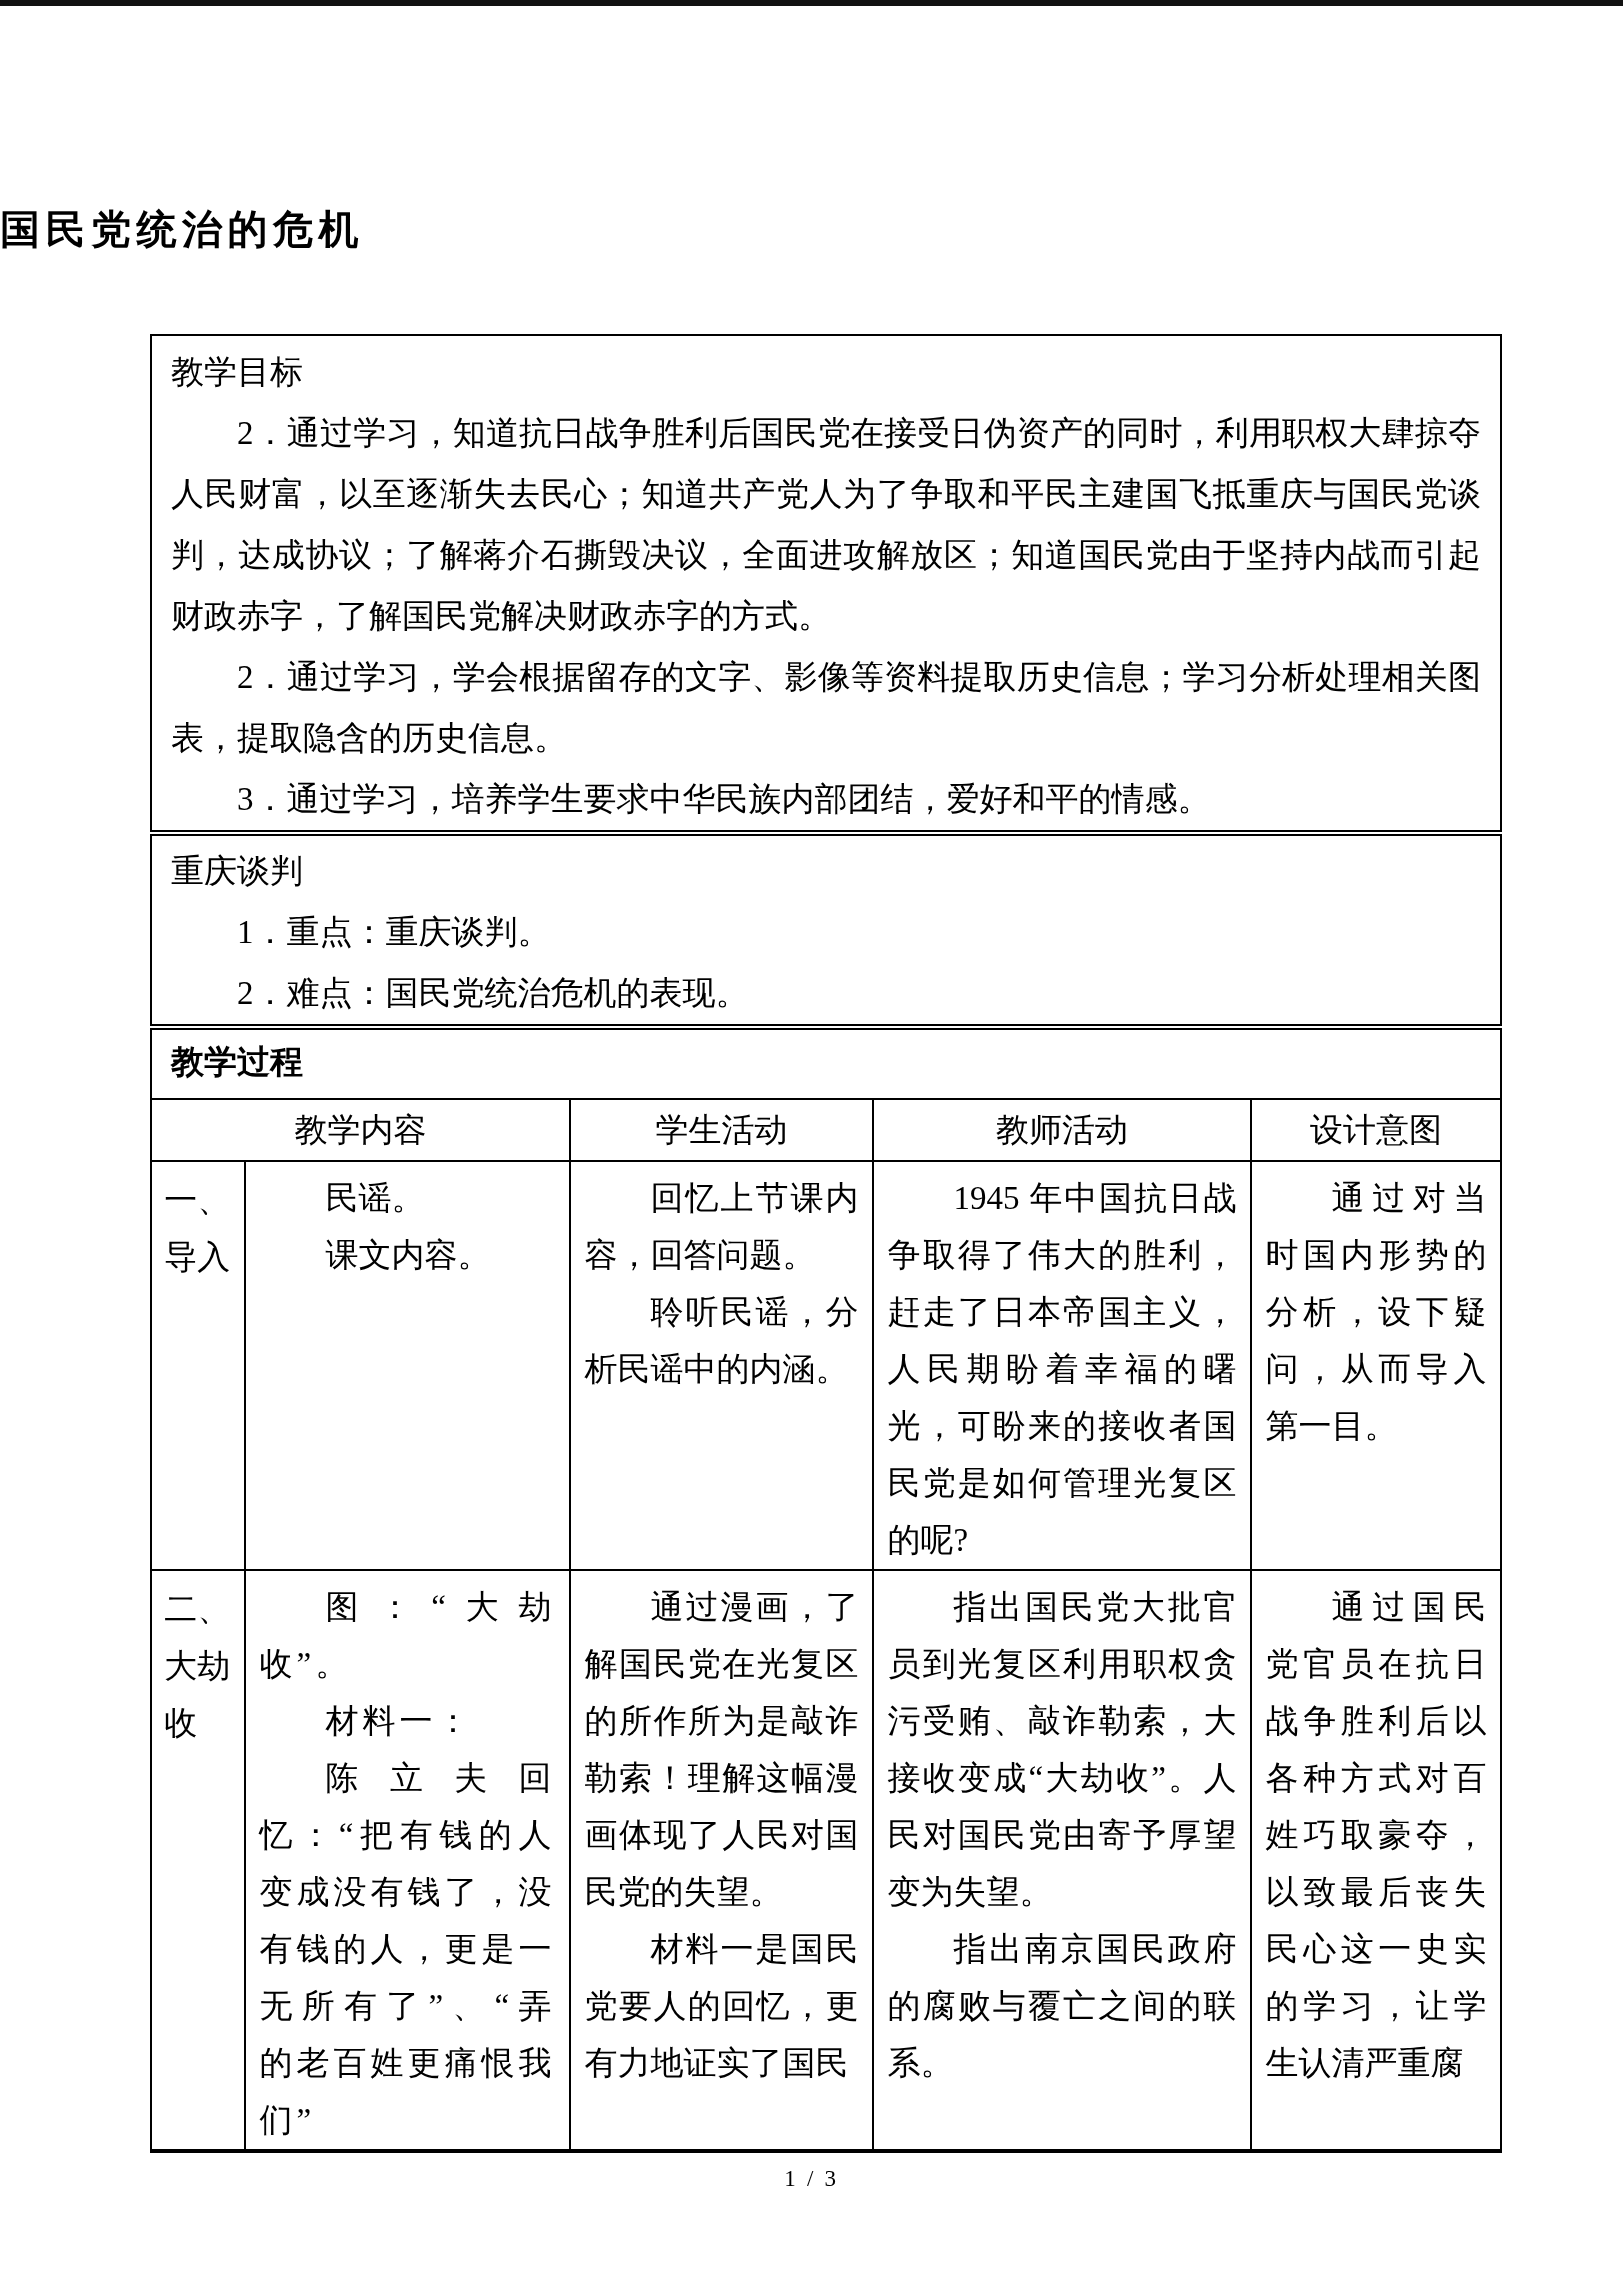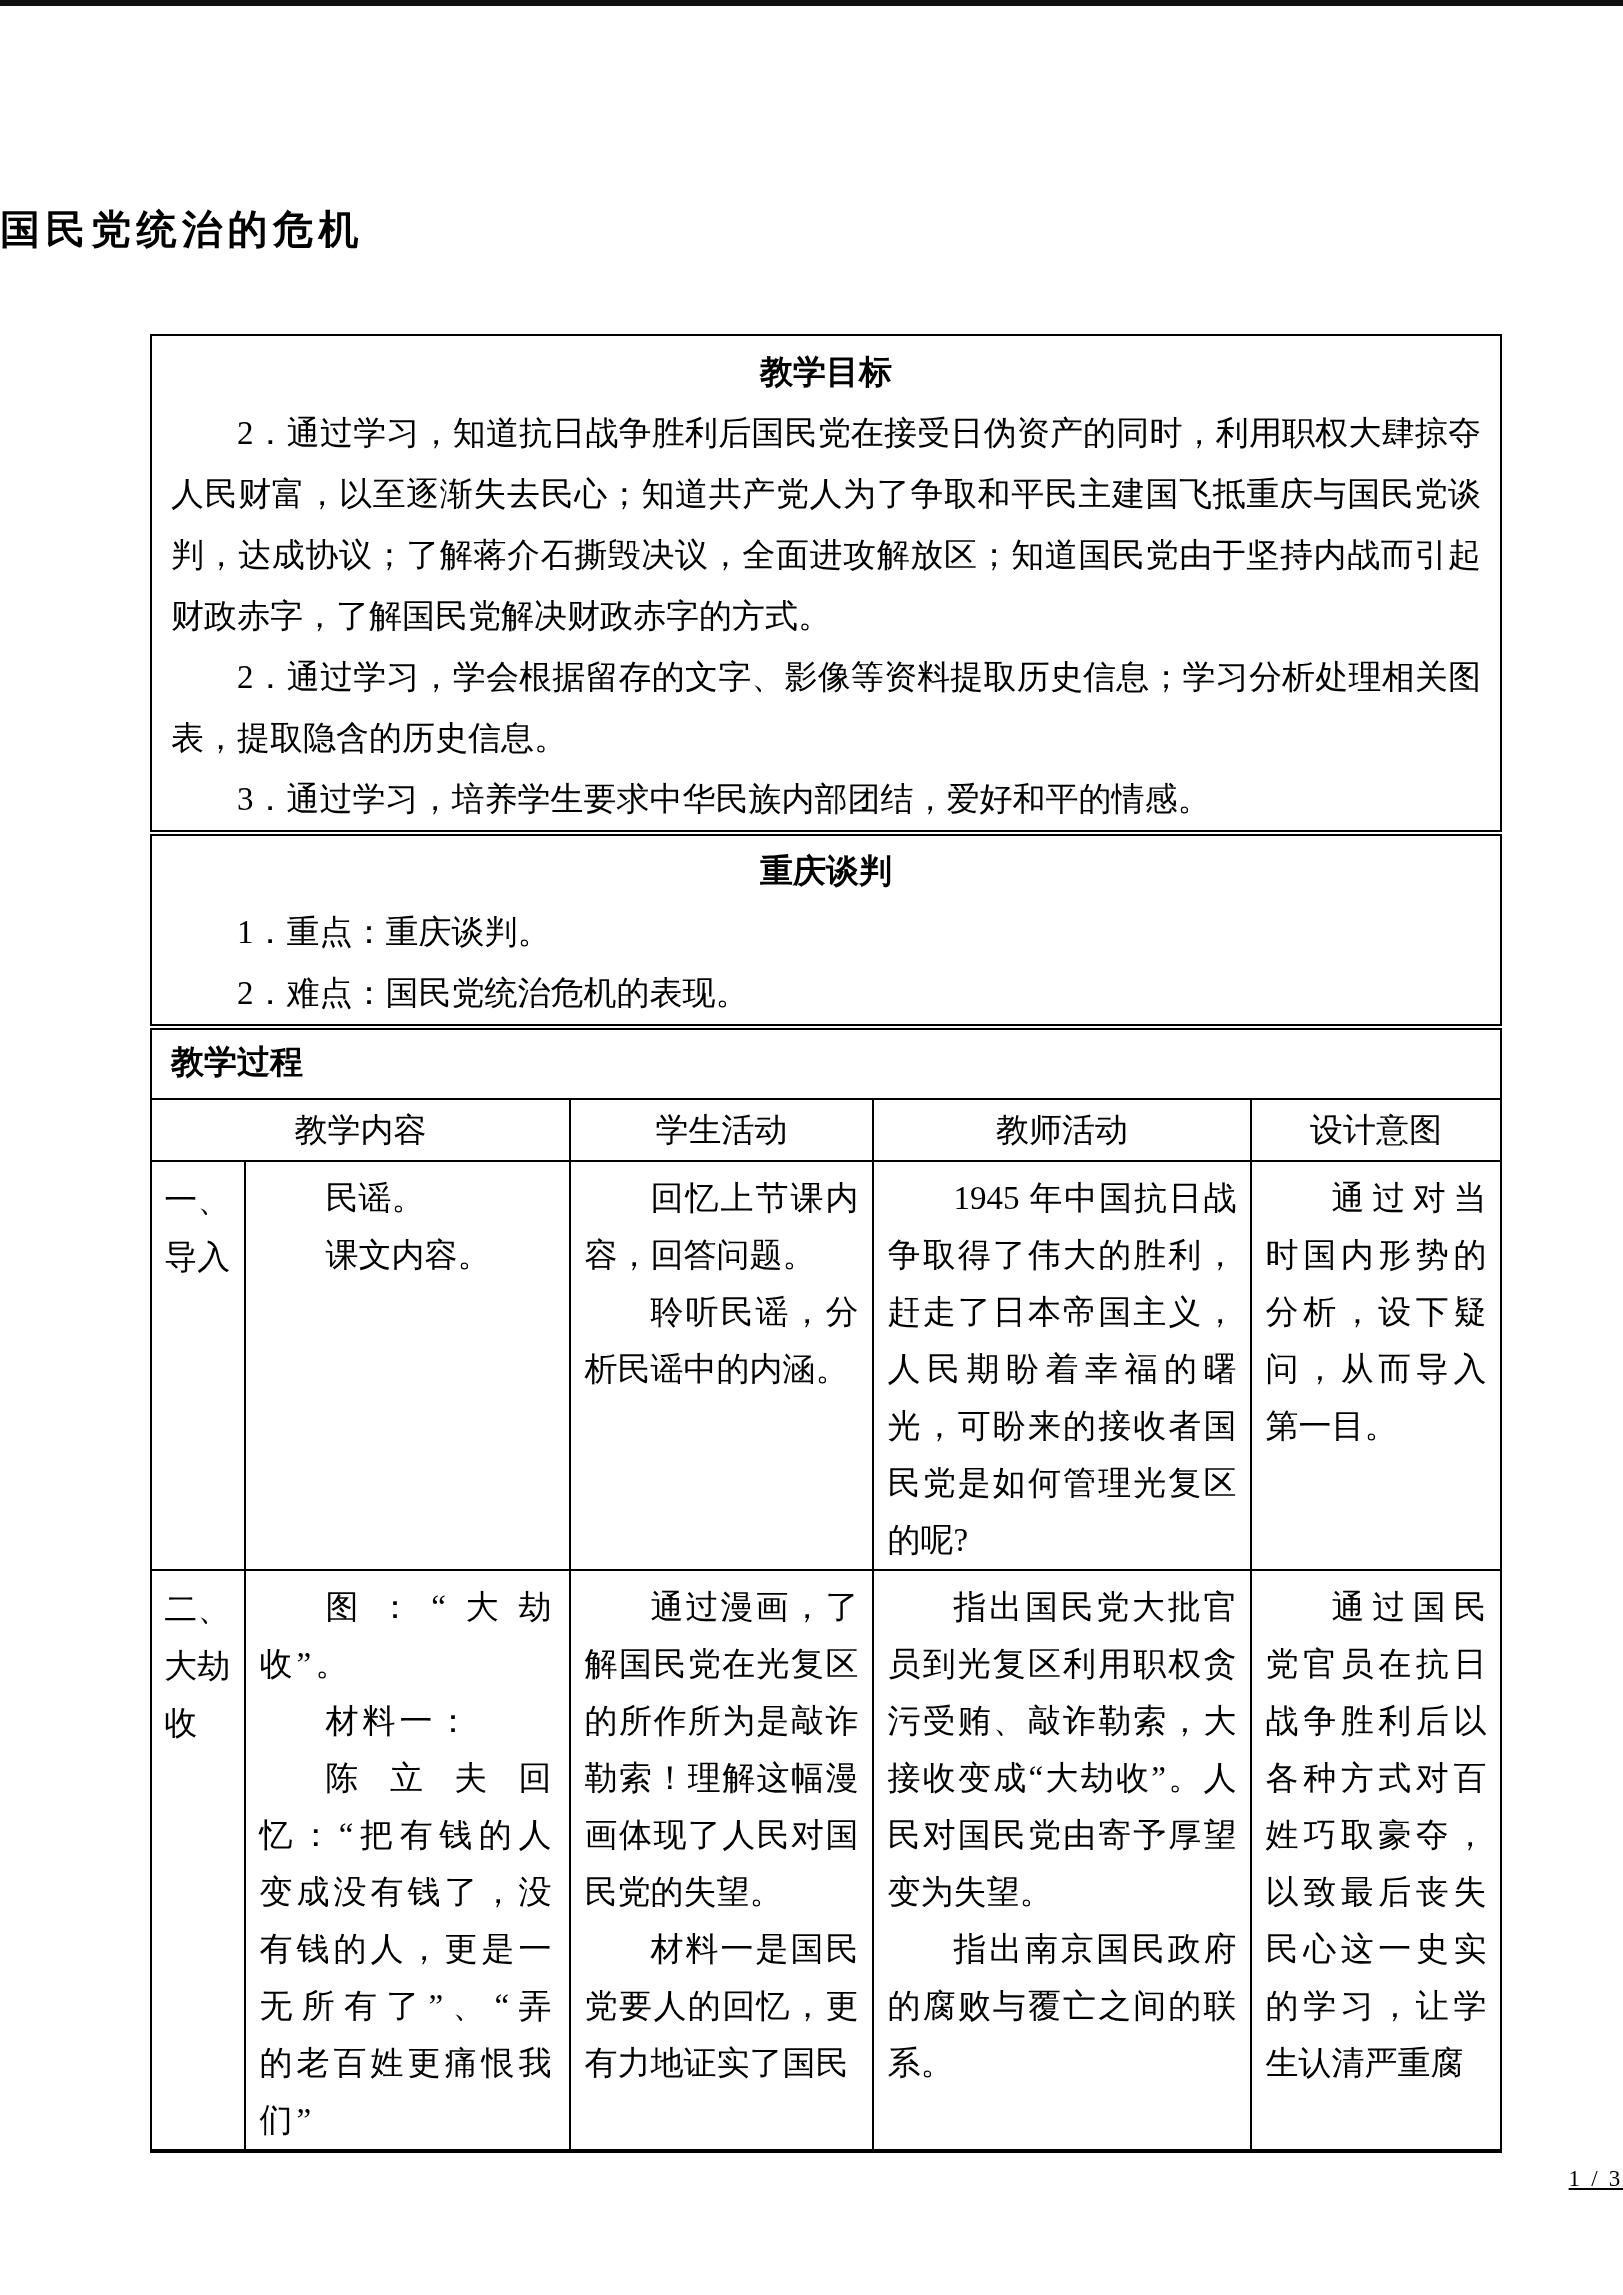--- a/index.html
+++ b/index.html
@@ -28,21 +28,21 @@
     margin:80px 0 0 150px;
     border:2px solid #000;
   }
   table.doc td{
     border:2px solid #000;
     vertical-align:top;
     font-size:33px;
   }
   td.sec{padding:5.5px 19px 0 19px;line-height:61px;}
   td.sec p{margin:0;text-indent:2em;text-align:justify;}
-  td.sec p.h{font-weight:bold;text-indent:0;text-align:center;}
+  td.sec p.h{font-weight:normal;text-indent:0;text-align:left;}
   td.proc{font-weight:bold;padding:8px 19px;line-height:48px;height:52px;vertical-align:middle;}
   tr.rowA td{border-bottom:6.1px double #000;}
   tr.rowB td{border-bottom:6.1px double #000;}
   tr.rowC td{border-bottom:2.7px solid #000;}
   tr.rowD td{border-bottom:2.7px solid #000;}
   tr.rowE td{border-bottom:2px solid #000;}
   tr.rowF td{border-bottom:4.1px solid #000;}
   td.th{
     text-align:center;vertical-align:middle;
     height:60px;line-height:60px;padding:0;
@@ -51,25 +51,24 @@
     padding:9.5px 5.5px 0 12.3px;
     line-height:57px;
   }
   td.cell{
     padding:8.2px 13.6px 0 13.6px;
     line-height:57px;
   }
   td.cell p{margin:0;text-indent:2em;text-align:justify;}
   td.cell.spread p{letter-spacing:0.12em;}
   .footer{
-    text-align:right;
+    text-align:center;
     font-size:23px;
     margin-top:12.3px;
     letter-spacing:2.7px;
-    text-decoration:underline;
   }
 </style>
 </head>
 <body>
 
 <div class="topbar"></div>
 
 <div class="page">
 
   <div class="title">国民党统治的危机</div>

